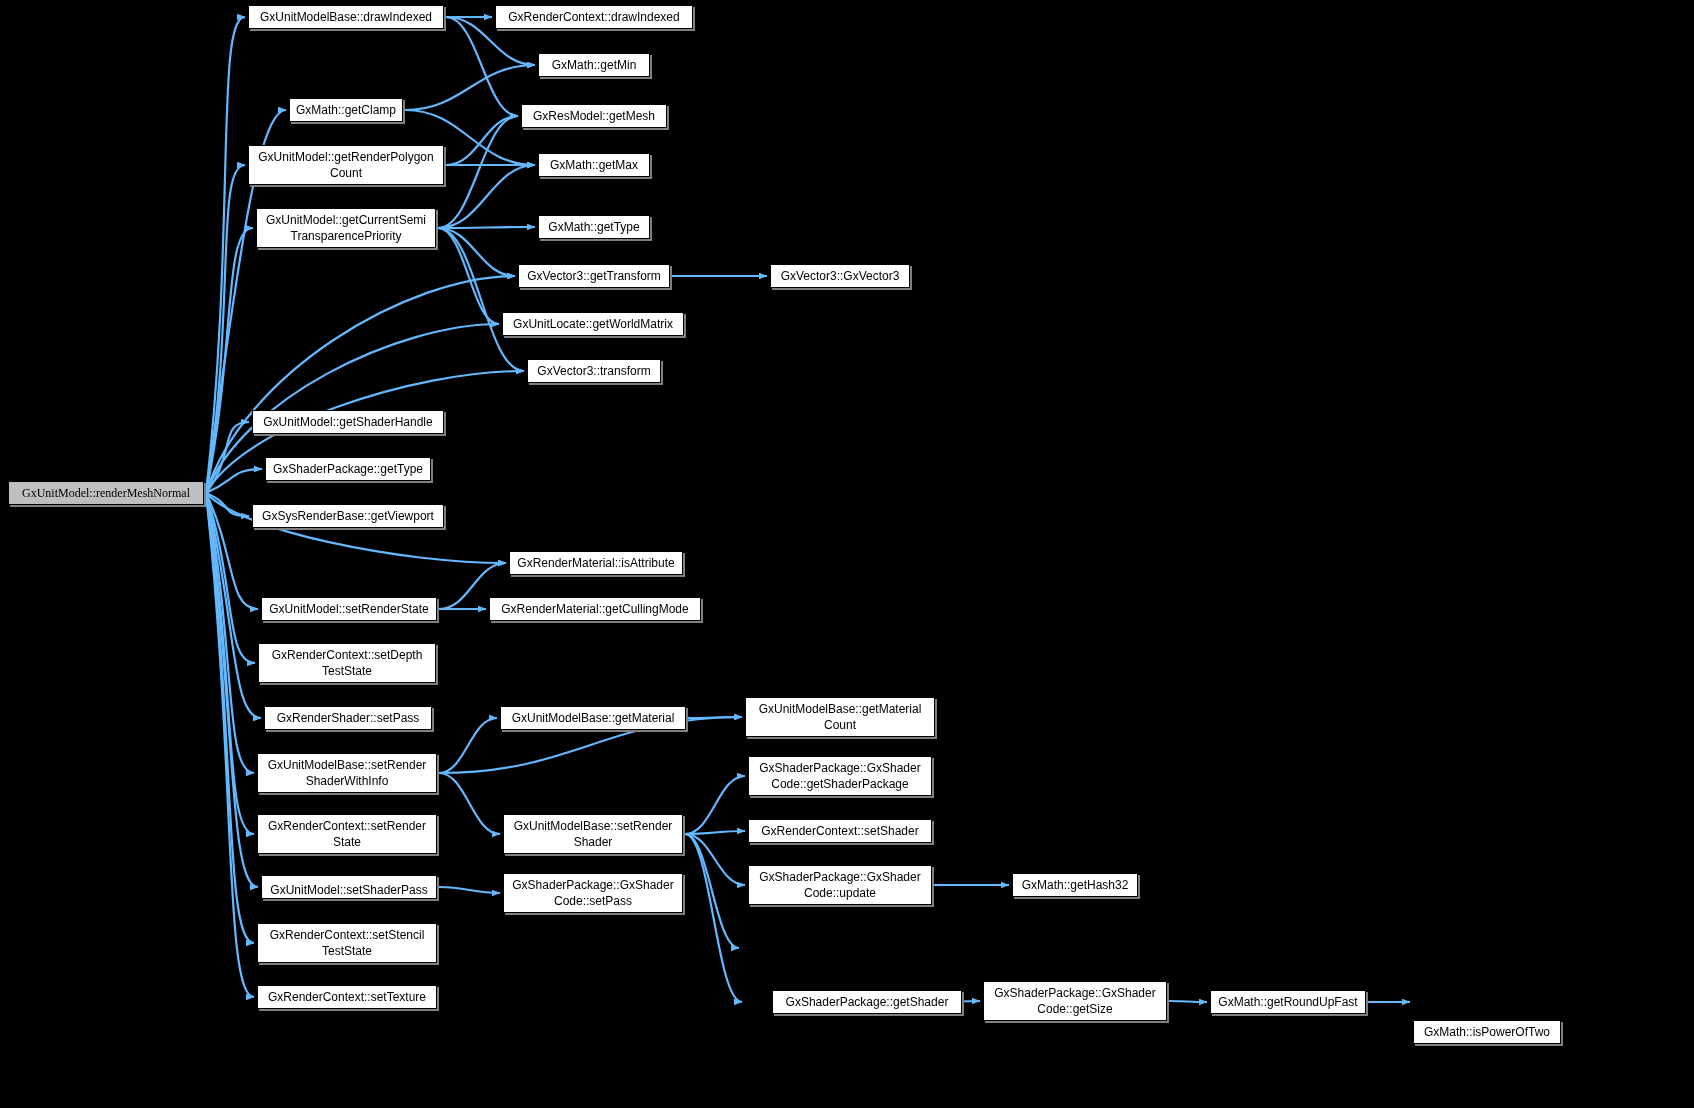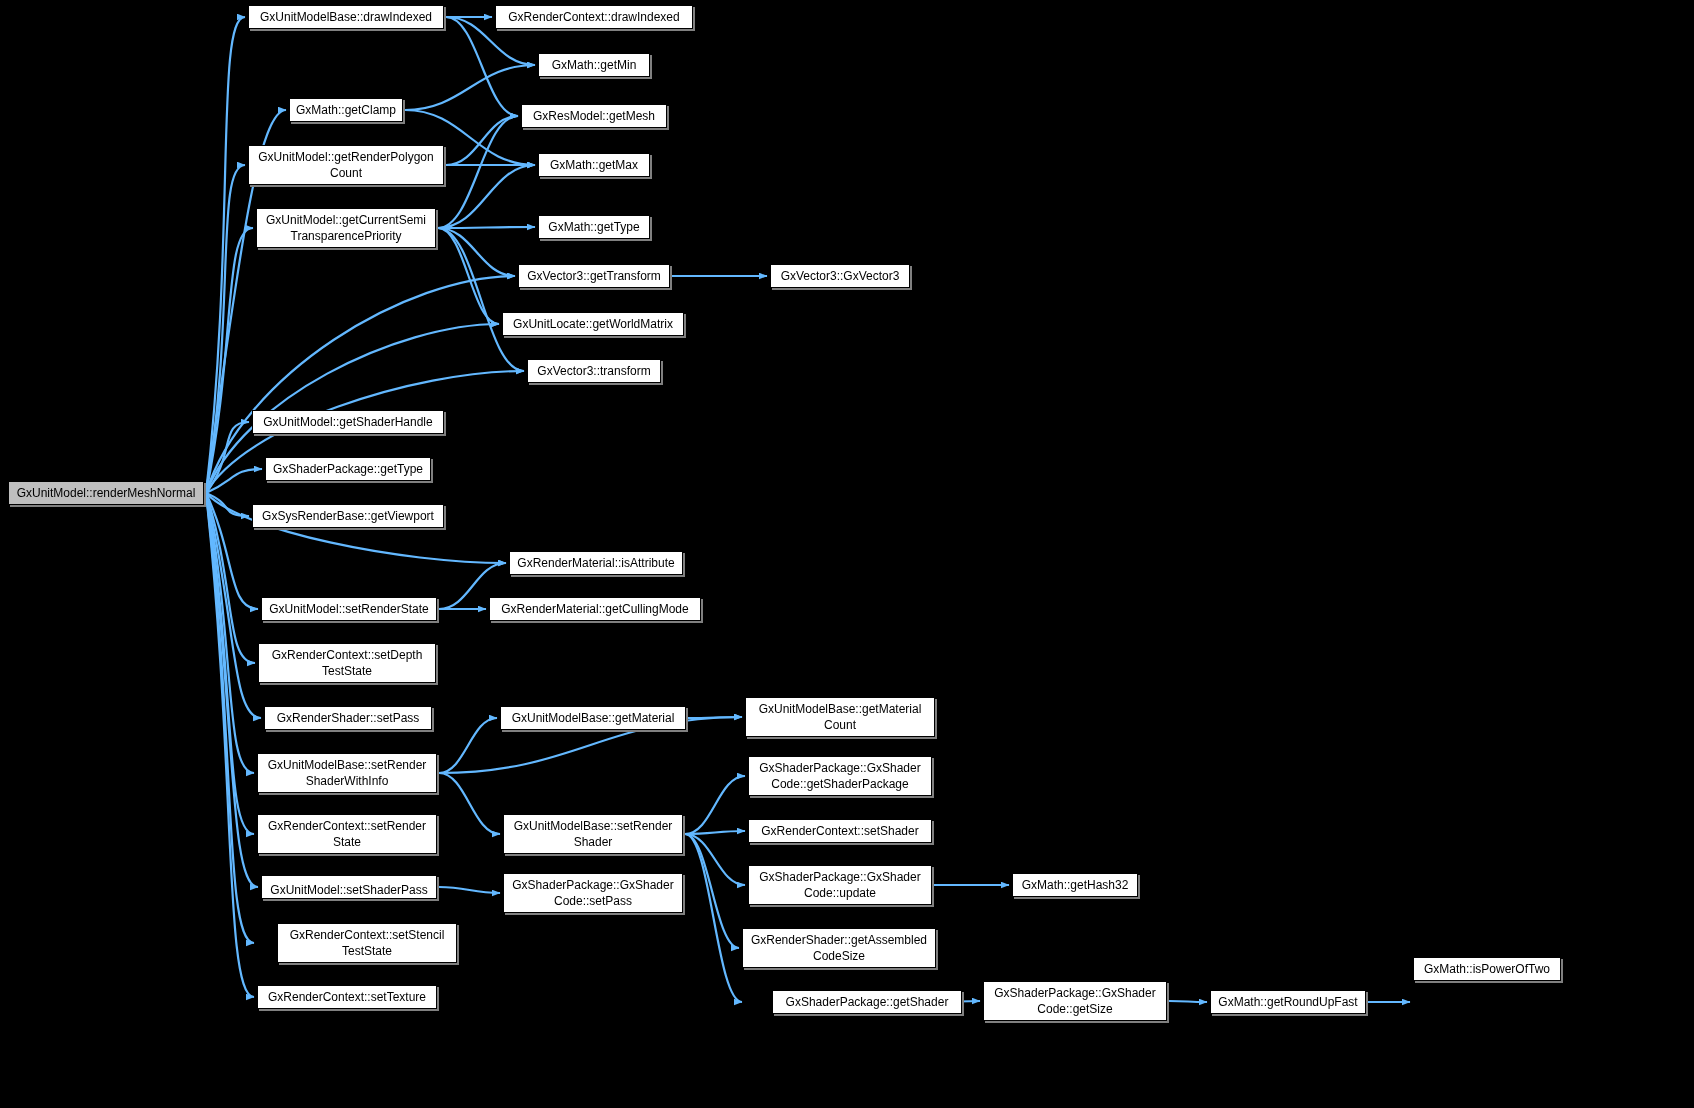--- a/index.html
+++ b/index.html
@@ -105,21 +105,21 @@
         <path d="M 685 834 C 712 834, 718 885, 745 885" fill="none" stroke="#63b8ff" stroke-width="2.2" marker-end="url(#arrowhead)"></path>
         <path d="M 685 834 C 709.3 834, 714.7 948, 739 948" fill="none" stroke="#63b8ff" stroke-width="2.2" marker-end="url(#arrowhead)"></path>
         <path d="M 685 834 C 710.65 834, 716.35 1002, 742 1002" fill="none" stroke="#63b8ff" stroke-width="2.2" marker-end="url(#arrowhead)"></path>
         <path d="M 439 887 C 466.45 887, 472.55 893, 500 893" fill="none" stroke="#63b8ff" stroke-width="2.2" marker-end="url(#arrowhead)"></path>
         <path d="M 934 885 C 967.75 885, 975.25 885, 1009 885" fill="none" stroke="#63b8ff" stroke-width="2.2" marker-end="url(#arrowhead)"></path>
         <path d="M 937 1002 C 957 1002, 960 1001, 980 1001" fill="none" stroke="#63b8ff" stroke-width="2.2" marker-end="url(#arrowhead)"></path>
         <path d="M 1169 1001 C 1189 1001, 1187 1002, 1207 1002" fill="none" stroke="#63b8ff" stroke-width="2.2" marker-end="url(#arrowhead)"></path>
         <path d="M 1368 1002 C 1388 1002, 1390 1002, 1410 1002" fill="none" stroke="#63b8ff" stroke-width="2.2" marker-end="url(#arrowhead)"></path>
       </g>
   </svg>
-<div class="node root" style="left: 8px; top: 481px; width: 196px; height: 24px;"><span class="label">GxUnitModel::renderMeshNormal</span></div>
+<div class="node root" style="left: 8px; top: 481px; width: 196px; height: 24px; font-family: Liberation Serif, serif;"><span class="label">GxUnitModel::renderMeshNormal</span></div>
     <div class="node" style="left: 248px; top: 5px; width: 196px; height: 24px;"><span class="label">GxUnitModelBase::drawIndexed</span></div>
     <div class="node" style="left: 495px; top: 5px; width: 198px; height: 24px;"><span class="label">GxRenderContext::drawIndexed</span></div>
     <div class="node" style="left: 538px; top: 53px; width: 112px; height: 24px;"><span class="label">GxMath::getMin</span></div>
     <div class="node" style="left: 289px; top: 98px; width: 114px; height: 24px;"><span class="label">GxMath::getClamp</span></div>
     <div class="node" style="left: 521px; top: 104px; width: 146px; height: 24px;"><span class="label">GxResModel::getMesh</span></div>
     <div class="node" style="left: 248px; top: 145px; width: 196px; height: 40px;"><span class="label">GxUnitModel::getRenderPolygon
 Count</span></div>
     <div class="node" style="left: 538px; top: 153px; width: 112px; height: 24px;"><span class="label">GxMath::getMax</span></div>
     <div class="node" style="left: 256px; top: 208px; width: 180px; height: 40px;"><span class="label">GxUnitModel::getCurrentSemi
 TransparencePriority</span></div>
@@ -148,23 +148,21 @@
 Shader</span></div>
     <div class="node" style="left: 257px; top: 814px; width: 180px; height: 40px;"><span class="label">GxRenderContext::setRender
 State</span></div>
     <div class="node" style="left: 748px; top: 819px; width: 184px; height: 24px;"><span class="label">GxRenderContext::setShader</span></div>
     <div class="node" style="left: 261px; top: 875px; width: 176px; height: 24px; align-items: flex-end;"><span class="label">GxUnitModel::setShaderPass</span></div>
     <div class="node" style="left: 503px; top: 873px; width: 180px; height: 40px;"><span class="label">GxShaderPackage::GxShader
 Code::setPass</span></div>
     <div class="node" style="left: 748px; top: 865px; width: 184px; height: 40px;"><span class="label">GxShaderPackage::GxShader
 Code::update</span></div>
     <div class="node" style="left: 1012px; top: 873px; width: 126px; height: 24px;"><span class="label">GxMath::getHash32</span></div>
-    <div class="node" style="left: 742px; top: 928px; width: 194px; height: 40px;"><span class="label">GxRenderShader::getAssembled
-CodeSize</span></div>
-    <div class="node" style="left: 257px; top: 923px; width: 180px; height: 40px; margin-left: 20px;"><span class="label">GxRenderContext::setStencil
+    <div class="node" style="left: 257px; top: 923px; width: 180px; height: 40px;"><span class="label">GxRenderContext::setStencil
 TestState</span></div>
     <div class="node" style="left: 257px; top: 985px; width: 180px; height: 24px;"><span class="label">GxRenderContext::setTexture</span></div>
     <div class="node" style="left: 745px; top: 990px; width: 190px; height: 24px; margin-left: 27px;"><span class="label">GxShaderPackage::getShader</span></div>
     <div class="node" style="left: 983px; top: 981px; width: 184px; height: 40px;"><span class="label">GxShaderPackage::GxShader
 Code::getSize</span></div>
     <div class="node" style="left: 1210px; top: 990px; width: 156px; height: 24px;"><span class="label">GxMath::getRoundUpFast</span></div>
-    <div class="node" style="left: 1413px; top: 957px; width: 148px; height: 24px; justify-content: center;"><span class="label">GxMath::isPowerOfTwo</span></div>
+    <div class="node" style="left: 1413px; top: 1020px; width: 148px; height: 24px; justify-content: center;"><span class="label">GxMath::isPowerOfTwo</span></div>
   </div>
 
 </body></html>

